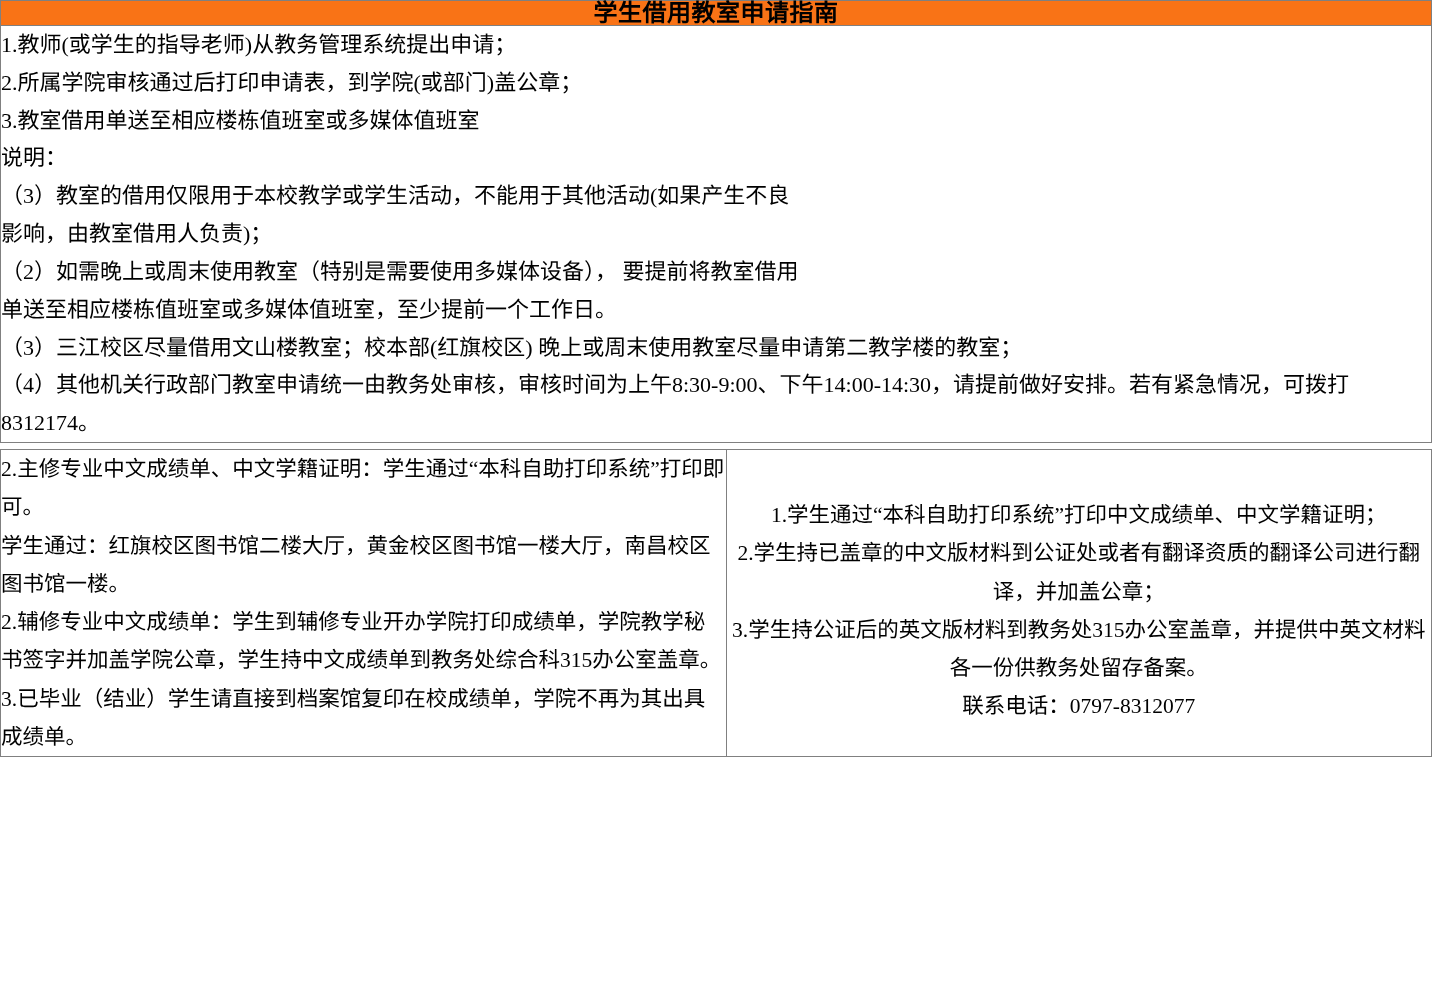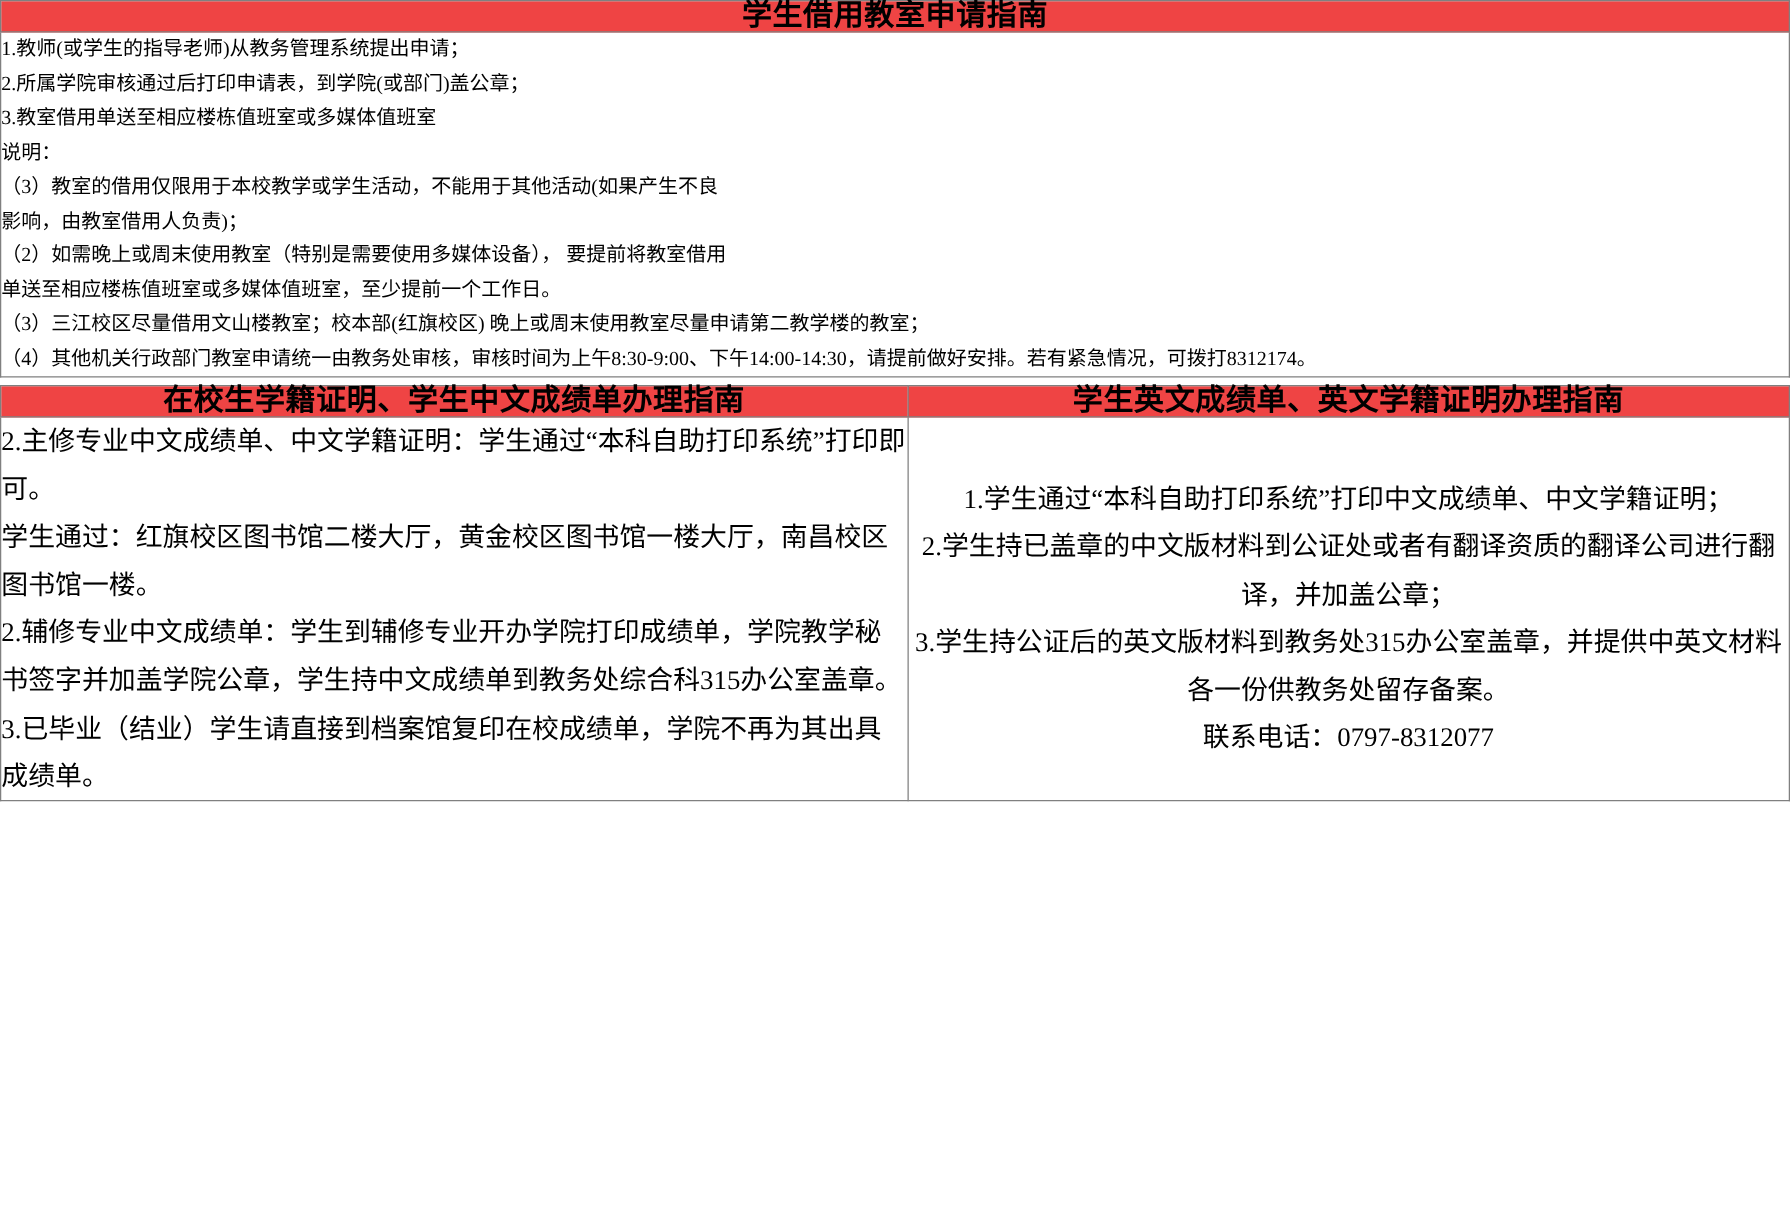--- a/index.html
+++ b/index.html
@@ -23,31 +23,31 @@
     border-collapse: collapse;
     width: 1432px;
     table-layout: fixed;
   }
   table.guide td {
     border: 1px solid #808080;
     vertical-align: top;
     padding: 0;
   }
   .hdr {
-    background: #ef4444;
+    background: #f97316;
     text-align: center;
     font-weight: bold;
     font-size: 24px;
     line-height: 1.0;
     padding: 13px 0 14px 0;
     letter-spacing: 0.5px;
   }
   .body-cell {
     padding: 9px 12px 10px 12px;
-    font-size: 16px;
+    font-size: 22px;
     line-height: 1.72;
   }
   .body-cell p {
     margin: 0;
     white-space: pre-wrap;
   }
   .sub-cell {
     padding: 10px 10px 10px 12px;
     font-size: 21.5px;
     line-height: 1.78;
@@ -87,24 +87,20 @@
         <p>（4）其他机关行政部门教室申请统一由教务处审核，审核时间为上午8:30-9:00、下午14:00-14:30，请提前做好安排。若有紧急情况，可拨打8312174。</p>
       </td>
     </tr>
   </tbody>
     </table>
 
   <div style="height:6px"></div>
 
   <table class="guide">
     <tbody>
-        <tr>
-      <td class="hdr col-left">在校生学籍证明、学生中文成绩单办理指南</td>
-      <td class="hdr col-right">学生英文成绩单、英文学籍证明办理指南</td>
-    </tr>
     <tr>
       <td class="sub-cell col-left">
         <p>2.主修专业中文成绩单、中文学籍证明：学生通过“本科自助打印系统”打印即可。</p>
         <p>学生通过：红旗校区图书馆二楼大厅，黄金校区图书馆一楼大厅，南昌校区图书馆一楼。</p>
         <p>2.辅修专业中文成绩单：学生到辅修专业开办学院打印成绩单，学院教学秘书签字并加盖学院公章，学生持中文成绩单到教务处综合科315办公室盖章。</p>
         <p>3.已毕业（结业）学生请直接到档案馆复印在校成绩单，学院不再为其出具成绩单。</p>
       </td>
       <td class="sub-cell right col-right">
         <p>1.学生通过“本科自助打印系统”打印中文成绩单、中文学籍证明；</p>
         <p>2.学生持已盖章的中文版材料到公证处或者有翻译资质的翻译公司进行翻译，并加盖公章；</p>

